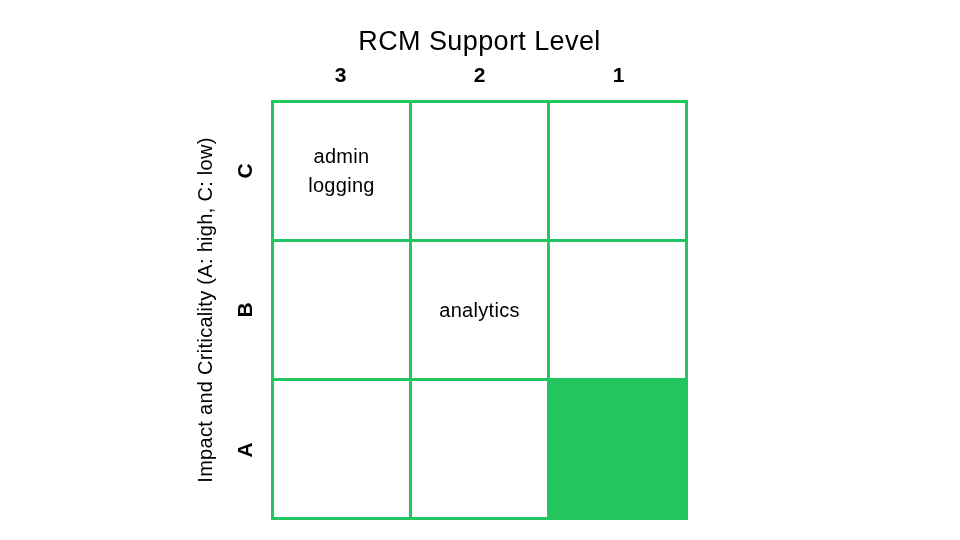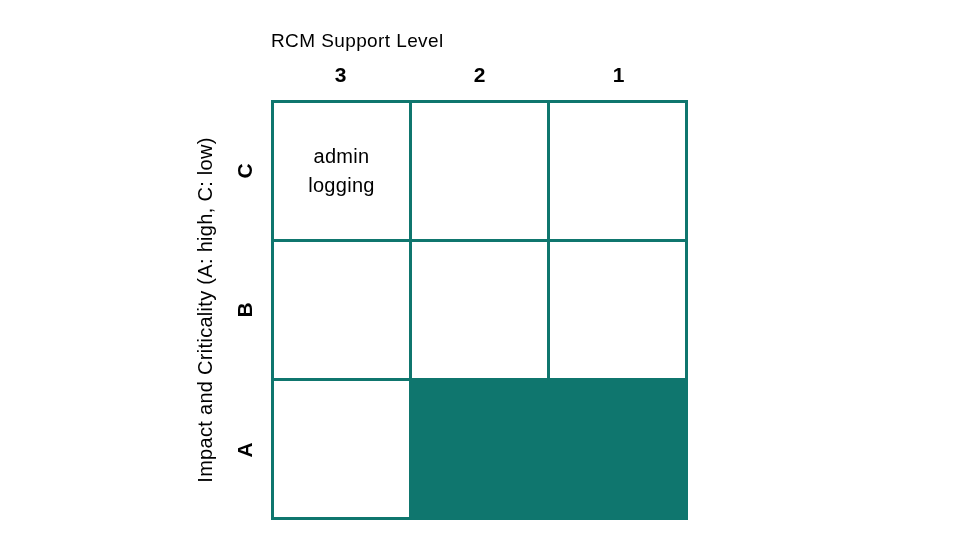--- a/index.html
+++ b/index.html
@@ -11,42 +11,43 @@
     overflow: hidden;
   }
   .canvas {
     position: relative;
     width: 960px; height: 540px;
     background: #ffffff;
   }
   .axis-title-top {
     position: absolute;
     left: 271px; top: 28px; width: 417px;
-    font-size: 19px;
+    text-align: center;
+    font-size: 27px;
     line-height: 26px;
     letter-spacing: 0.4px;
   }
   .col-headers {
     position: absolute;
     left: 271px; top: 62px; width: 417px;
     display: flex;
   }
   .col-header {
     flex: 1;
     text-align: center;
     font-size: 21px;
     font-weight: bold;
     line-height: 26px;
   }
   .matrix {
     position: absolute;
     left: 271px; top: 100px;
     width: 417px; height: 420px;
     box-sizing: border-box;
-    background: #0f766e;
+    background: #22c55e;
     padding: 3px;
     display: grid;
     grid-template-columns: 1fr 1fr 1fr;
     grid-template-rows: 1fr 1fr 1fr;
     gap: 3px;
   }
   .cell {
     background: #ffffff;
     display: flex;
     align-items: center;
@@ -99,18 +100,19 @@
   <div class="row-label r0">C</div>
   <div class="row-label r1">B</div>
   <div class="row-label r2">A</div>
 
   <div class="matrix">
     <div class="cell">admin
 logging</div>
     <div class="cell"></div>
     <div class="cell"></div>
     <div class="cell"></div>
+    <div class="cell">analytics</div>
     <div class="cell"></div>
     <div class="cell"></div>
     <div class="cell"></div>
   </div>
 
 </div>
 
 </body></html>

